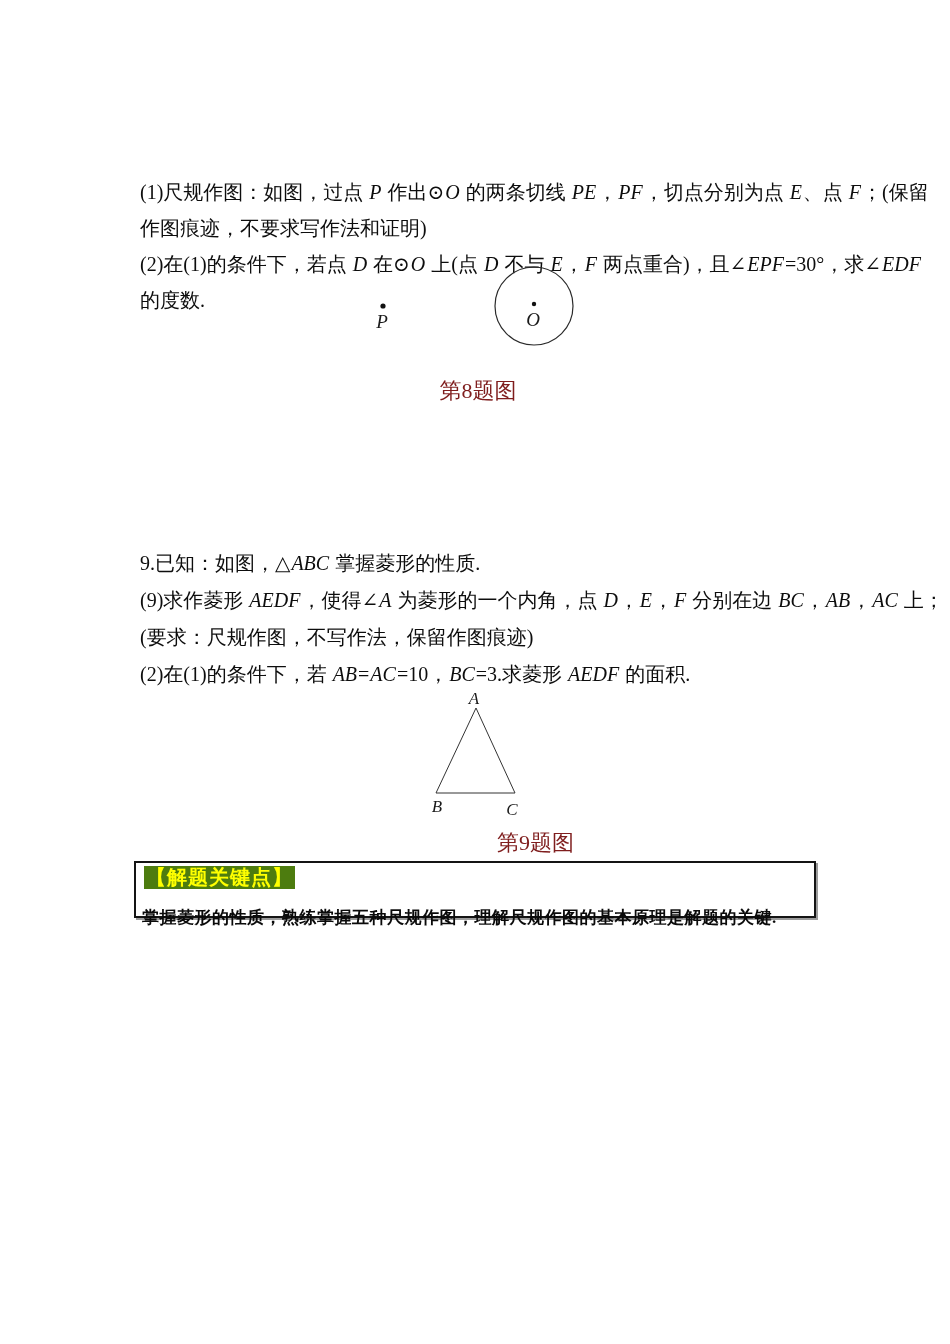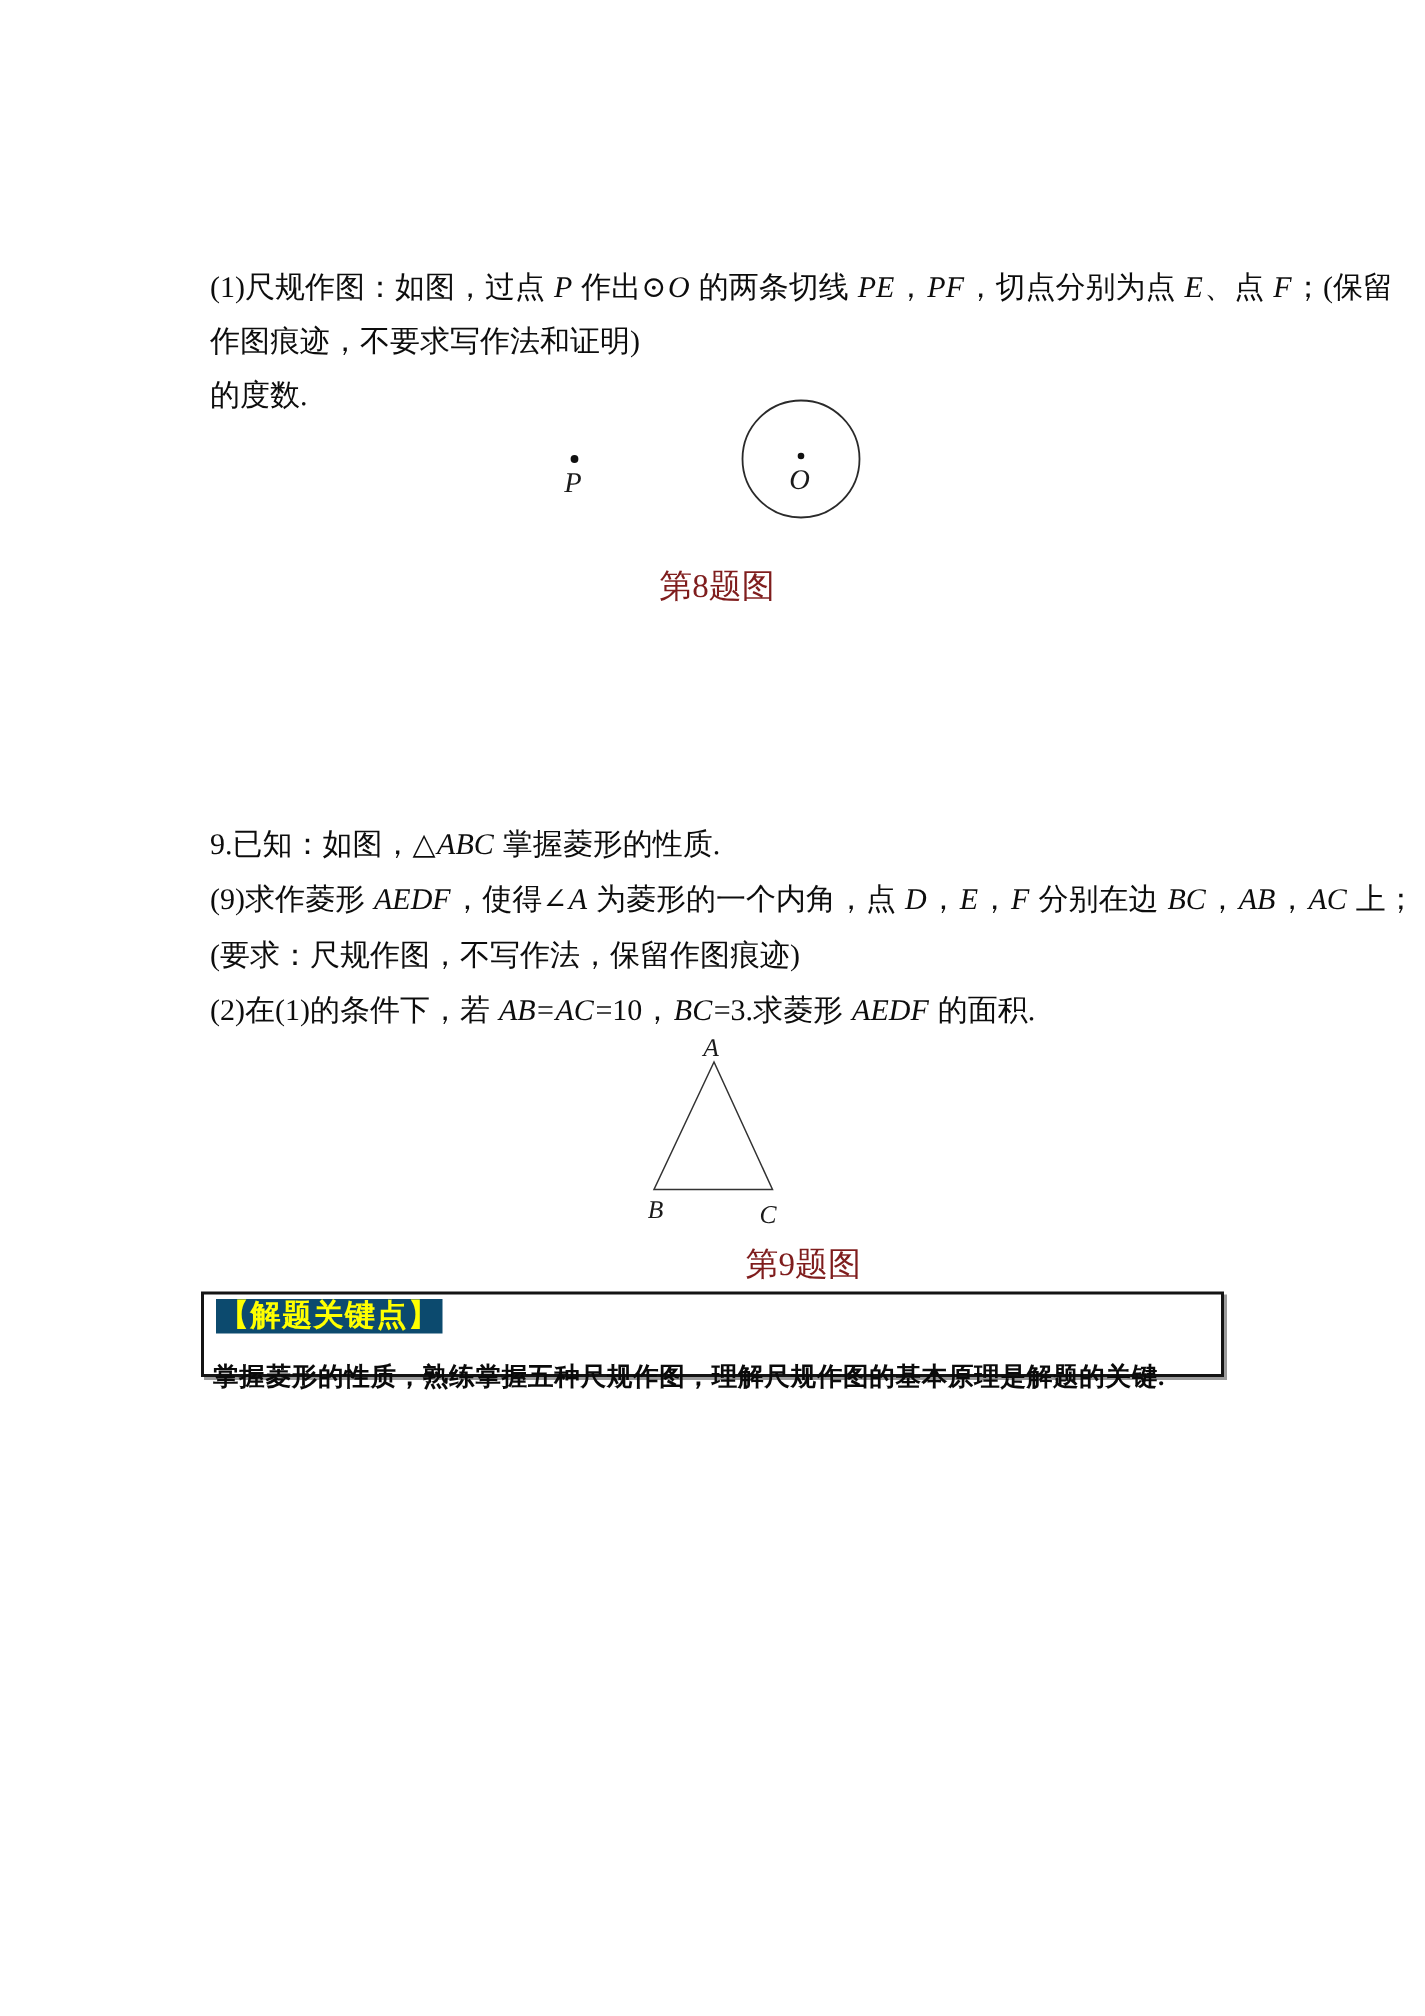--- a/index.html
+++ b/index.html
@@ -28,41 +28,42 @@
   .cap8 { left:378px; top:379px; }
   .cap9 { left:374px; top:831px;text-align:right; }
 
   .keybox {
     position:absolute; left:134px; top:861px; width:678px; height:53px;
     border:2px solid #141414; background:#fff;
     box-shadow:2px 2px 0 #9b9b9b;
   }
   .keyhdr {
     position:absolute; left:8px; top:3px;
-    background:#0c4a6e; color:#ffff00;
+    background:#4d7c0f; color:#ffff00;
     font-size:20px; line-height:23px; font-weight:bold;
     letter-spacing:1px; padding:0 2px;
     font-family:"Liberation Serif","DejaVu Serif",serif;
   }
   .keybody {
     position:absolute; left:6px; top:31px;
     font-size:17px; font-weight:bold; letter-spacing:0.5px;
     white-space:nowrap; color:#0a0a0a;
     font-family:"Liberation Serif","DejaVu Serif",serif;
     margin-top:12px;
   }
 </style>
 </head>
 <body>
 
 <div class="page">
 
   <div class="textblock p8-text">
     <div class="line"><span>(1)尺规作图：如图，过点 </span><span class="var">P</span><span> 作出⊙</span><span class="var">O</span><span> 的两条切线 </span><span class="var">PE</span><span>，</span><span class="var">PF</span><span>，切点分别为点 </span><span class="var">E</span><span>、点 </span><span class="var">F</span><span>；(保留</span></div>
     <div class="line"><span>作图痕迹，不要求写作法和证明)</span></div>
+    <div class="line"><span>(2)在(1)的条件下，若点 </span><span class="var">D</span><span> 在⊙</span><span class="var">O</span><span> 上(点 </span><span class="var">D</span><span> 不与 </span><span class="var">E</span><span>，</span><span class="var">F</span><span> 两点重合)，且∠</span><span class="var">EPF</span><span>=30°，求∠</span><span class="var">EDF</span></div>
     <div class="line"><span>的度数.</span></div>
   </div>
 
   <svg class="fig fig8" width="280" height="120" viewBox="0 0 280 120">
     <circle cx="43" cy="56" r="2.6" fill="#111"></circle>
     <text x="42" y="78" text-anchor="middle" font-size="19">P</text>
     <circle cx="194" cy="56" r="39" fill="none" stroke="#2a2a2a" stroke-width="1.2"></circle>
     <circle cx="194" cy="54" r="2.2" fill="#111"></circle>
     <text x="193" y="76" text-anchor="middle" font-size="19">O</text>
   </svg>

